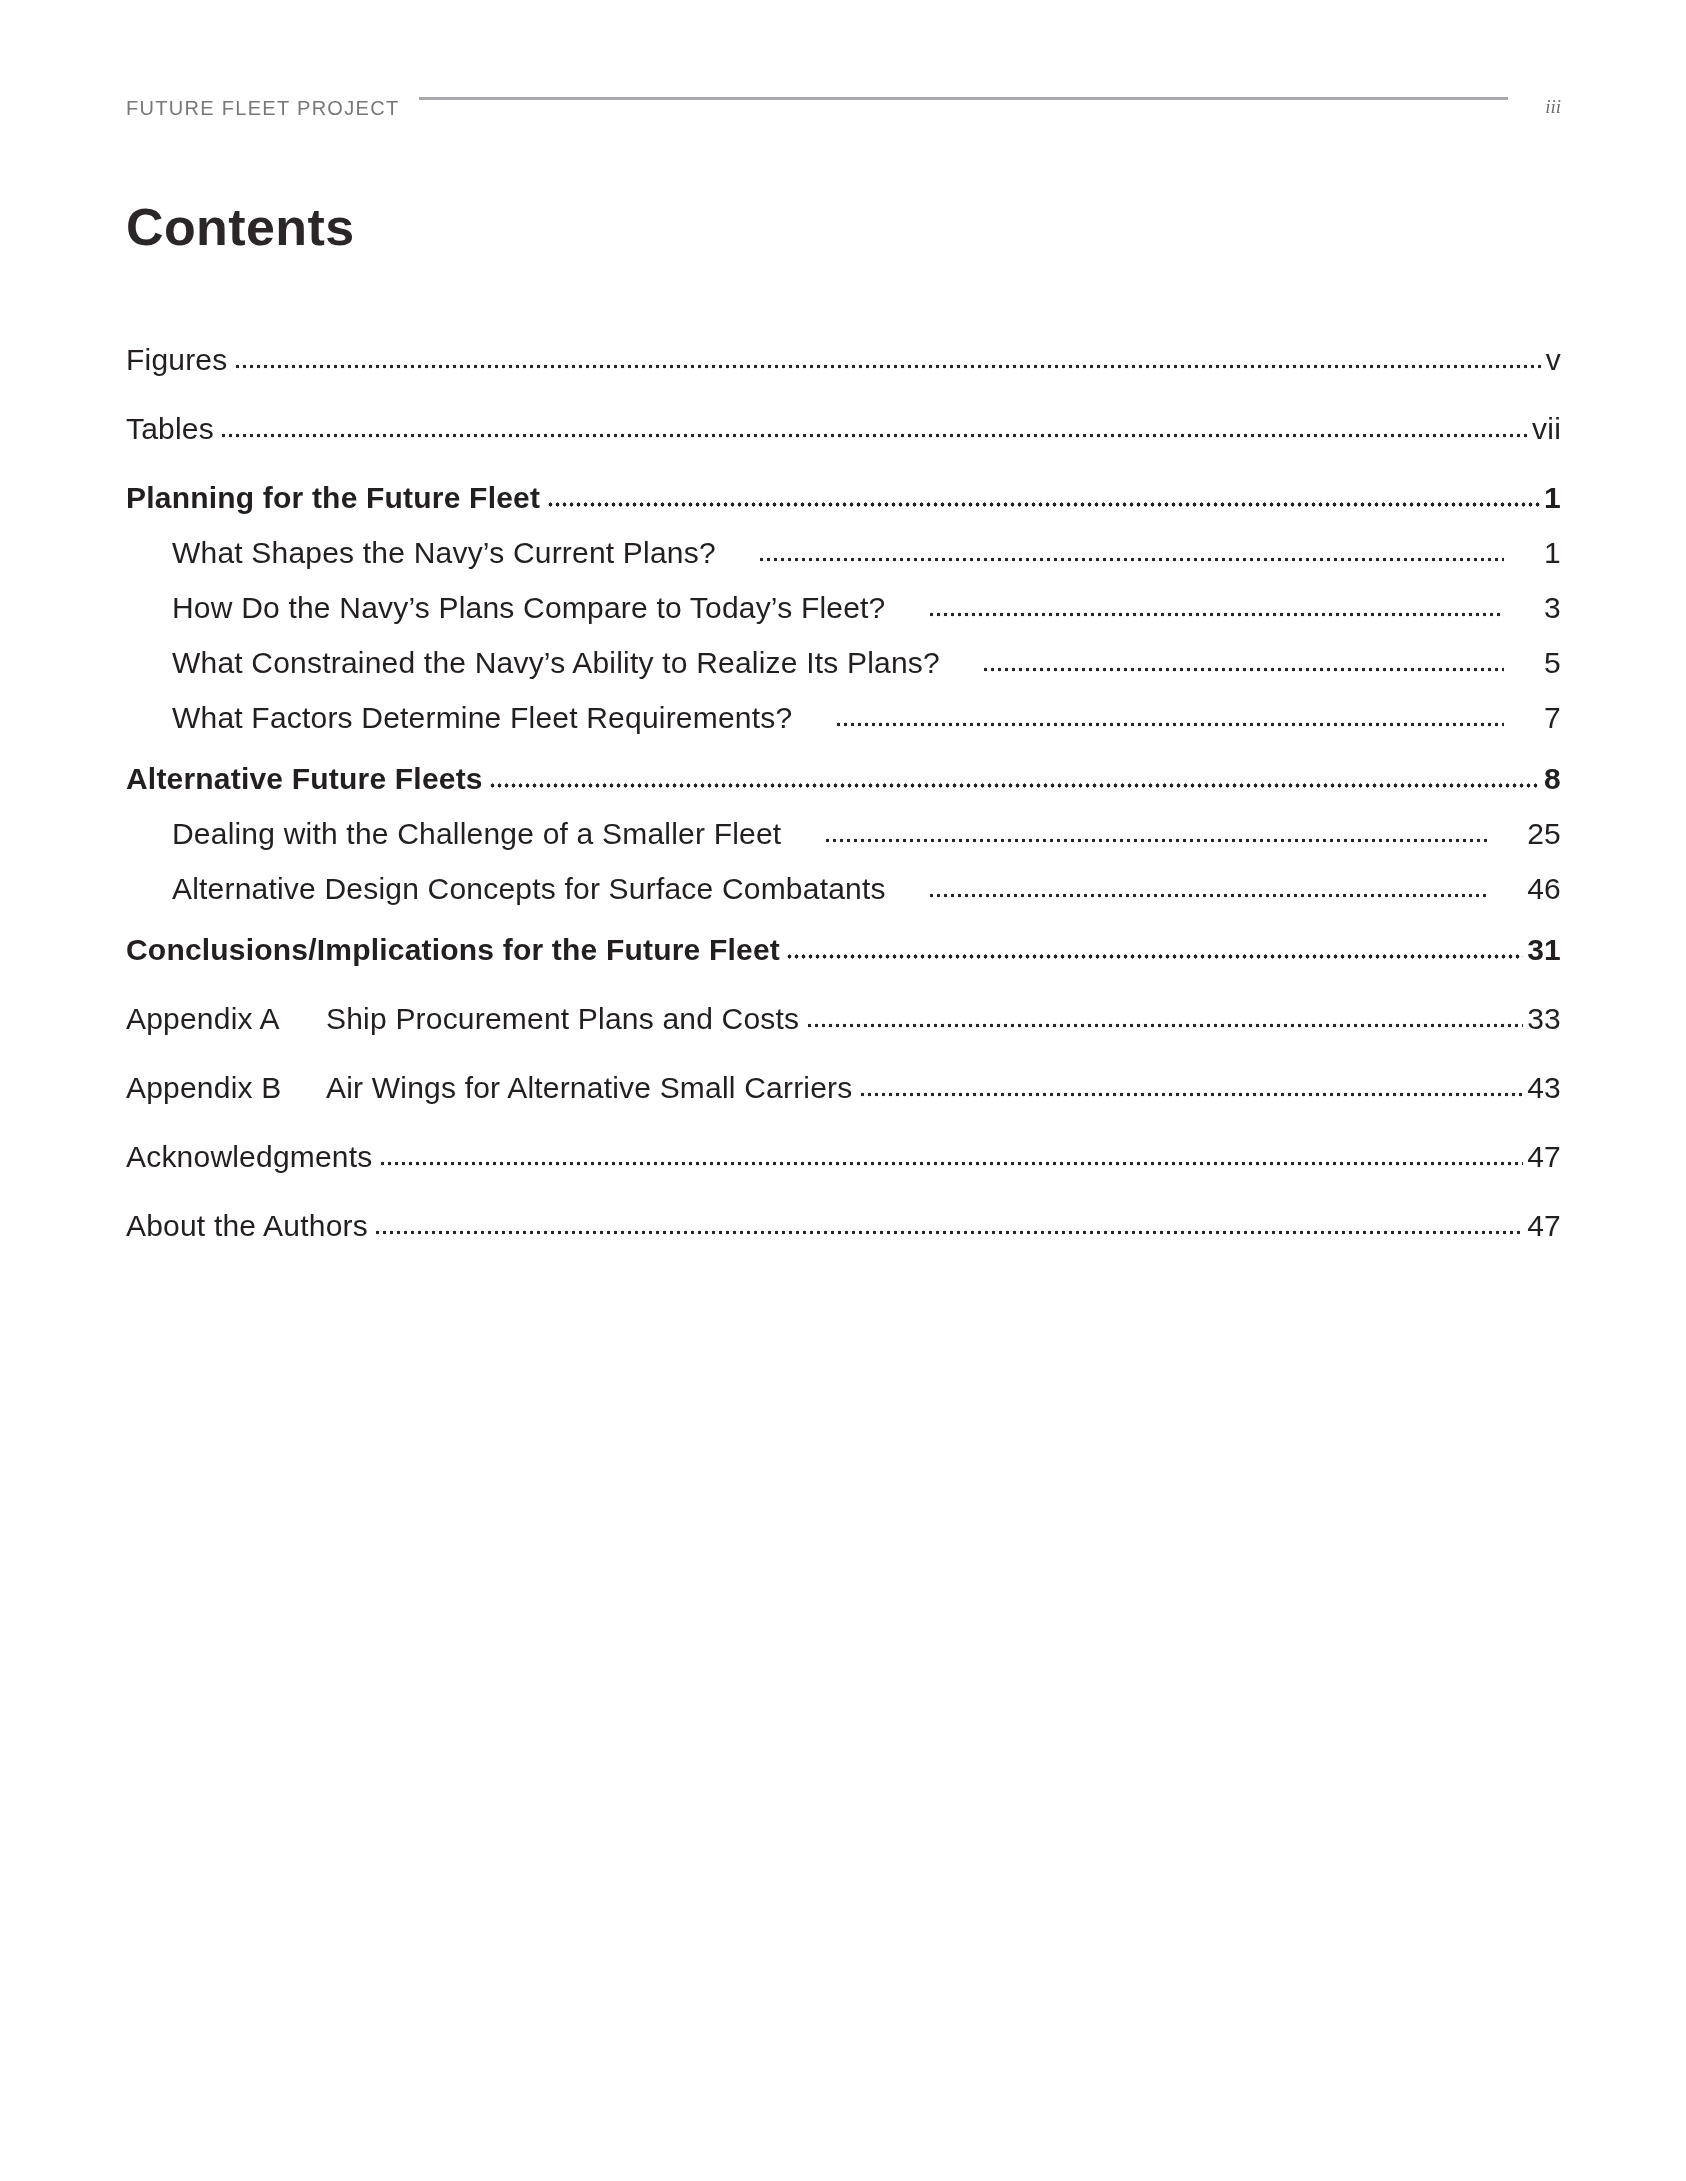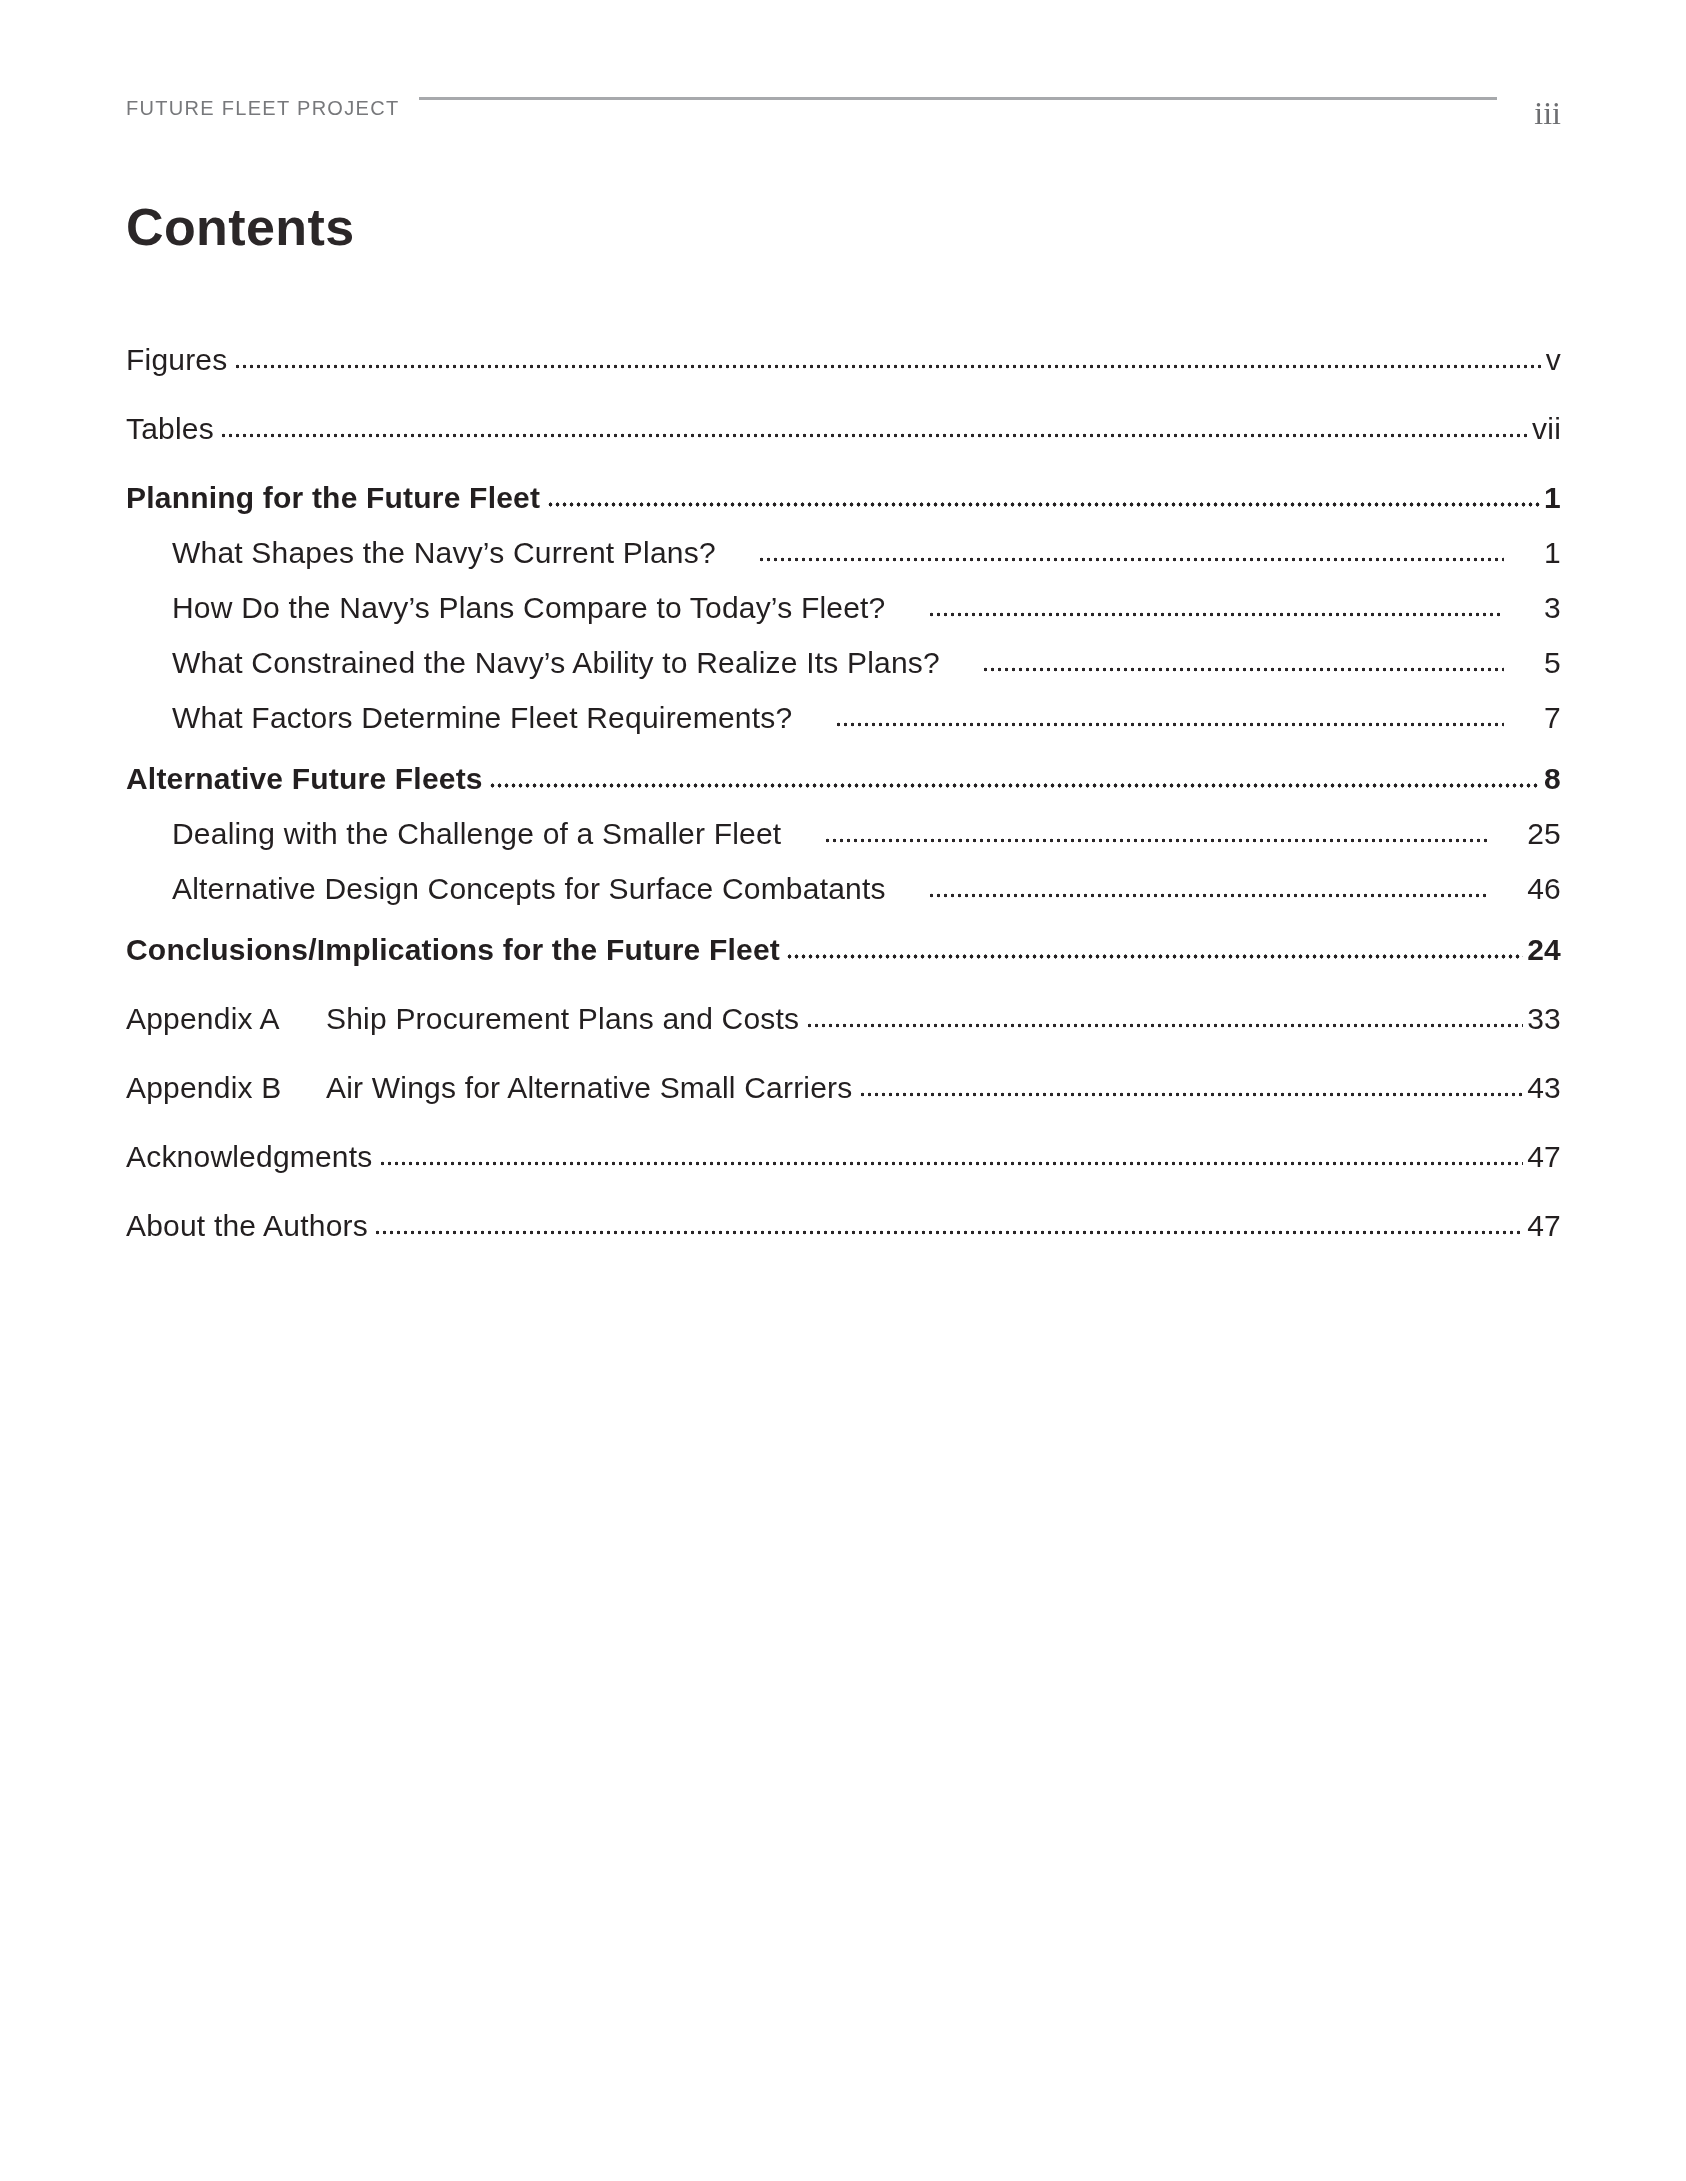--- a/index.html
+++ b/index.html
@@ -32,23 +32,24 @@
   }
   .header-rule {
     flex: 1;
     height: 2.8px;
     background: #a7a9ac;
     margin-left: 20px;
     margin-right: 37px;
   }
   .folio {
     font-family: "Liberation Serif", "DejaVu Serif", serif;
-    font-size: 32px;
+    font-size: 19px;
     color: #6d6e71;
     line-height: 1;
+    font-style: italic;
   }
 
   
   .contents-title {
     margin-top: 72px;
     font-size: 52px;
     font-weight: 700;
     color: #2b2728;
     letter-spacing: 0.4px;
   }
@@ -169,21 +170,21 @@
 
     <div class="toc-row sub">
       <span class="toc-label">Alternative Design Concepts for Surface Combatants</span>
       <span class="leader"></span>
       <span class="toc-page">46</span>
     </div>
 
     <div class="toc-row bold gap-after">
       <span class="toc-label">Conclusions/Implications for the Future Fleet</span>
       <span class="leader"></span>
-      <span class="toc-page">24</span>
+      <span class="toc-page">31</span>
     </div>
 
     <div class="toc-row spaced">
       <span class="appendix-prefix">Appendix A</span>
       <span class="toc-label">Ship Procurement Plans and Costs</span>
       <span class="leader"></span>
       <span class="toc-page">33</span>
     </div>
 
     <div class="toc-row">

